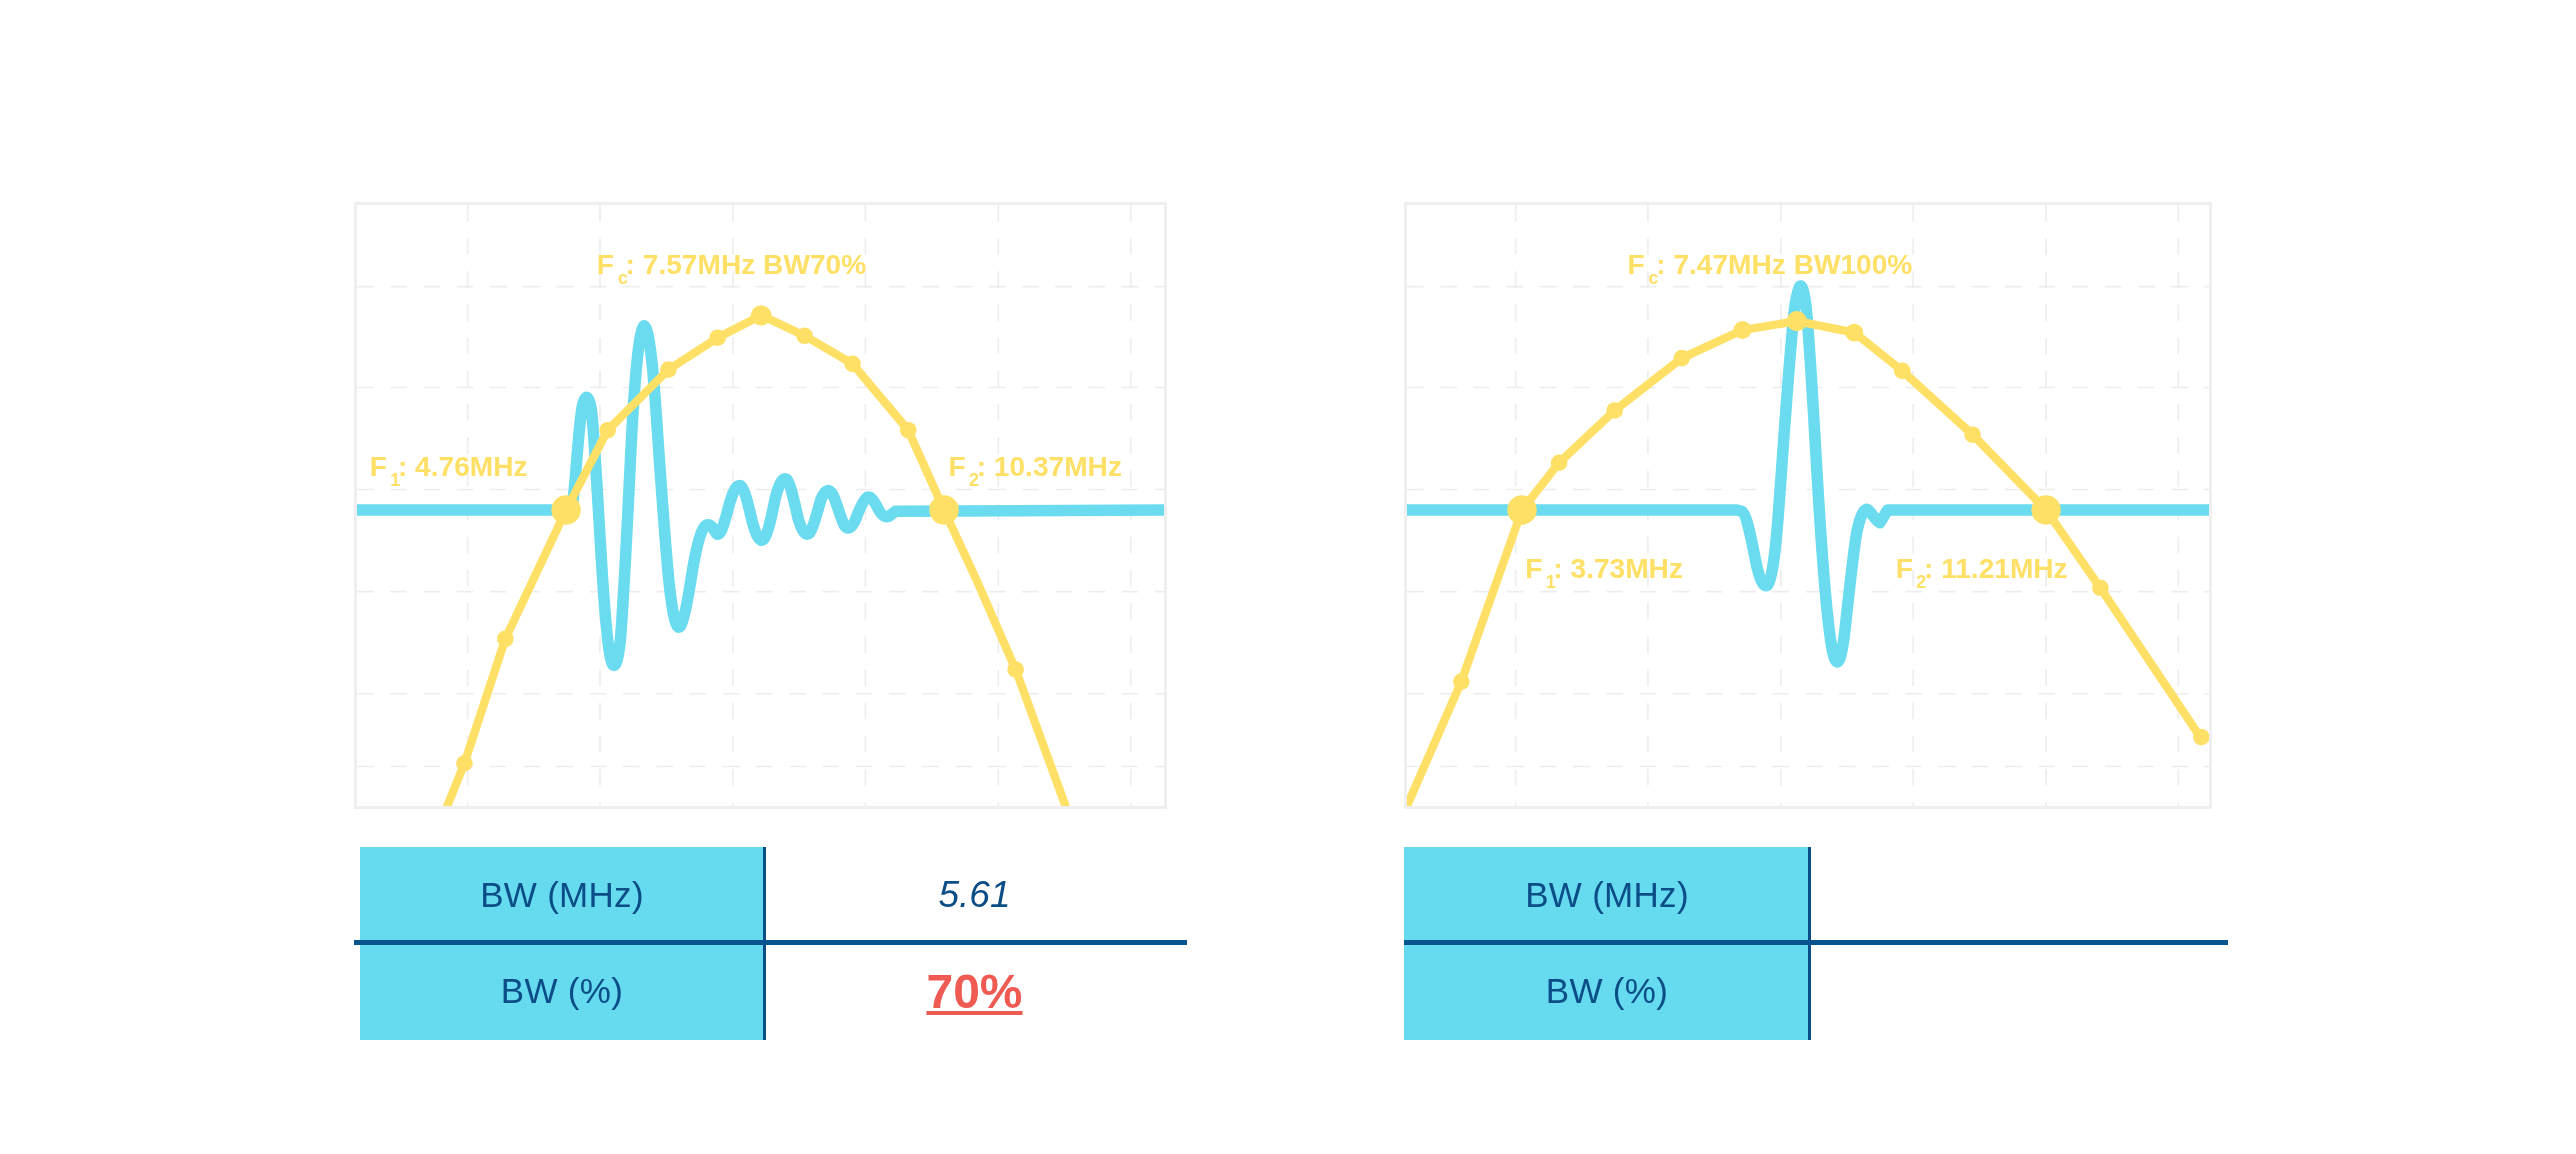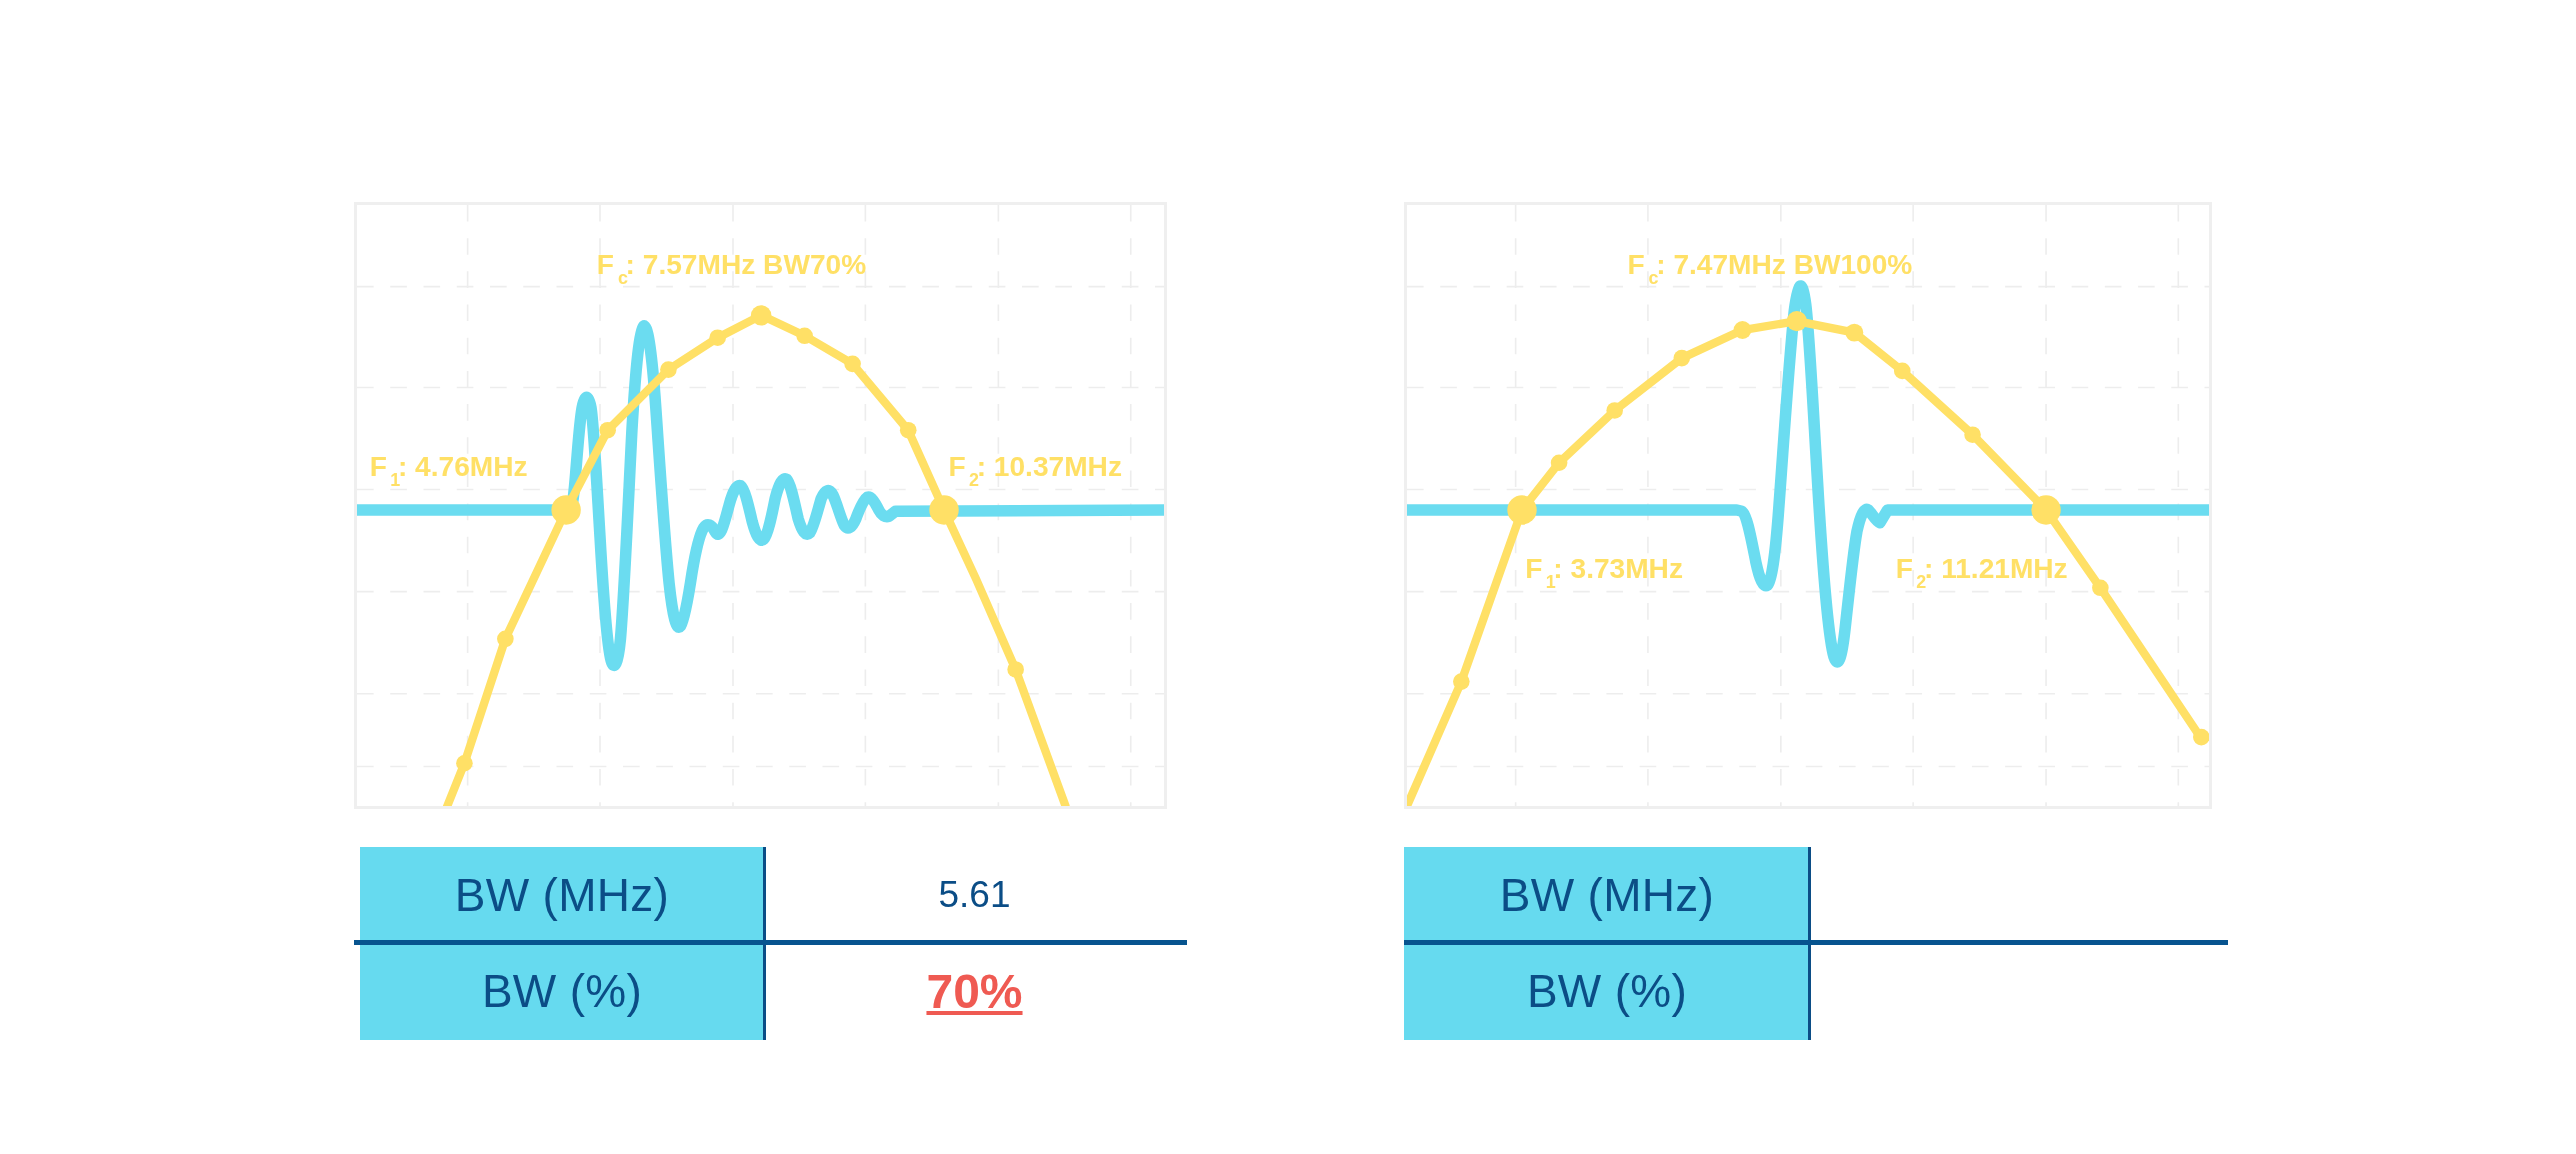--- a/index.html
+++ b/index.html
@@ -28,23 +28,23 @@
     background:#66DAEF;
     color:#0b4d86;
     display:flex;align-items:center;justify-content:center;
     box-sizing:border-box;
     letter-spacing:0.3px;
   }
   .value-cell{
     display:flex;align-items:center;justify-content:center;
     box-sizing:border-box;
   }
-  .v-mhz{color:#0b4d86;font-size:37px;}
+  .v-mhz{color:#0b4d86;font-size:37px;font-style:italic;}
   .v-pct{color:#ef5a52;font-size:48px;font-weight:bold;text-decoration:underline;}
-  .lbl-txt{font-size:46px;}
+  .lbl-txt{font-size:35px;}
   .vdiv{position:absolute;top:0;width:3.2px;background:#0b4d86;}
   .hdiv{position:absolute;height:4.5px;background:#07548f;}
 
   
   text{font-family:"Liberation Sans", sans-serif;}
 </style>
 </head>
 <body>
 
 <div class="stage">

